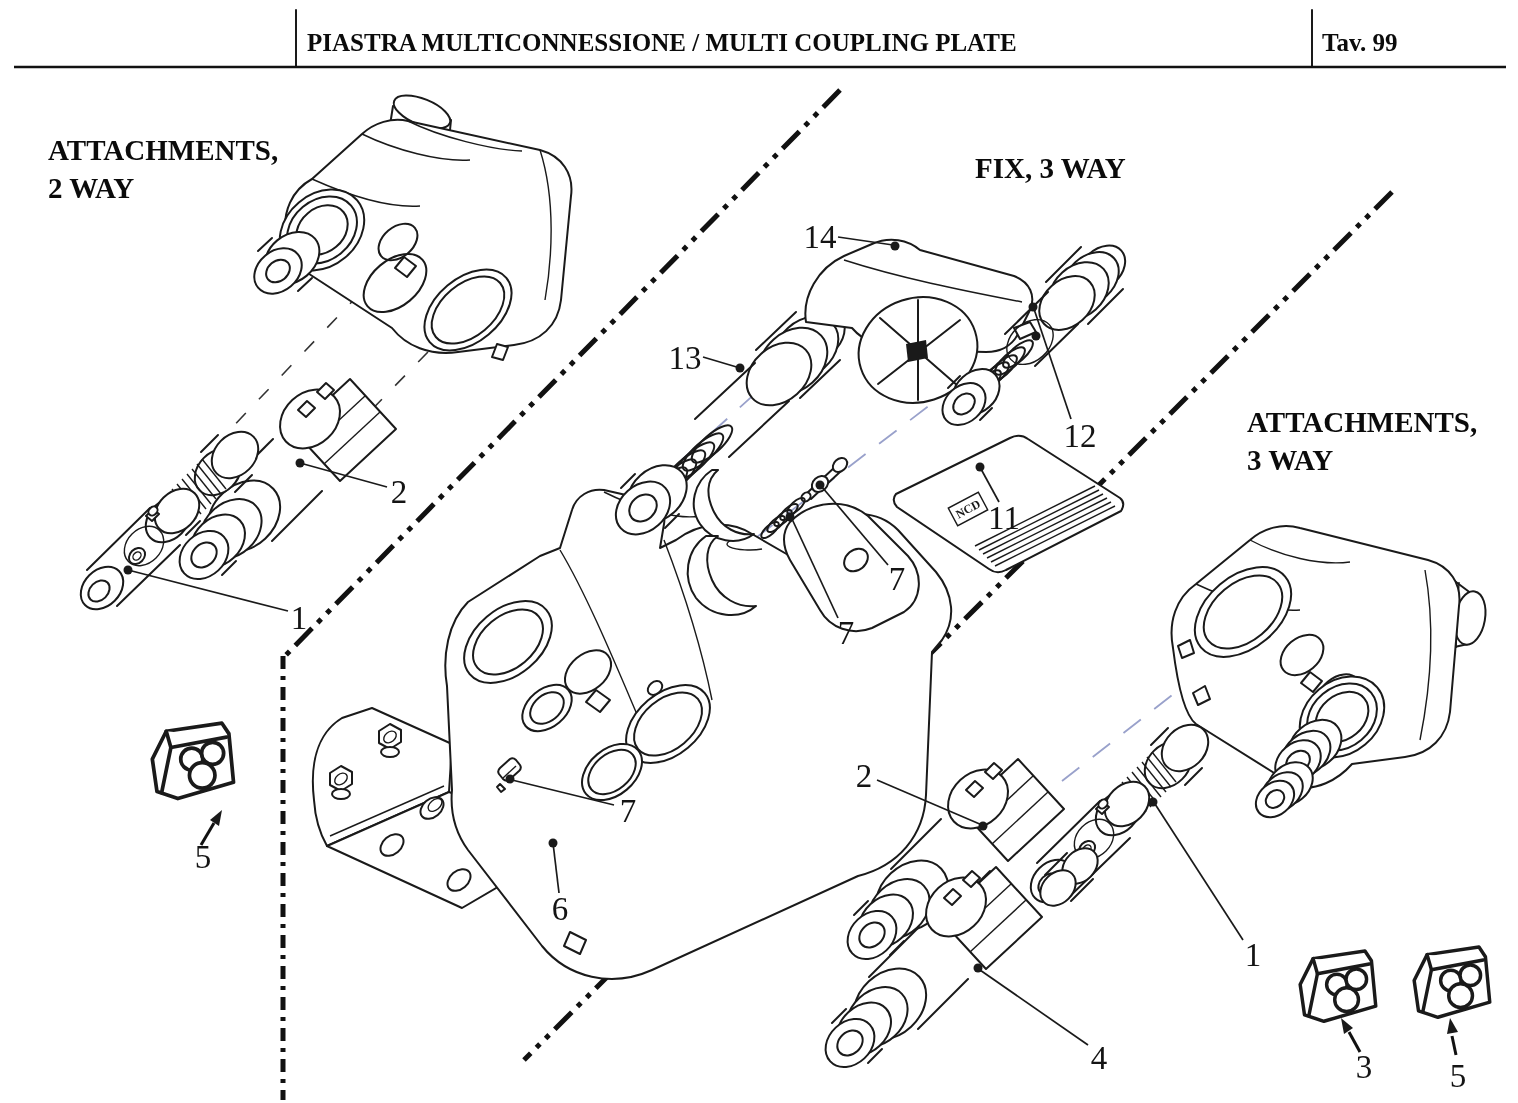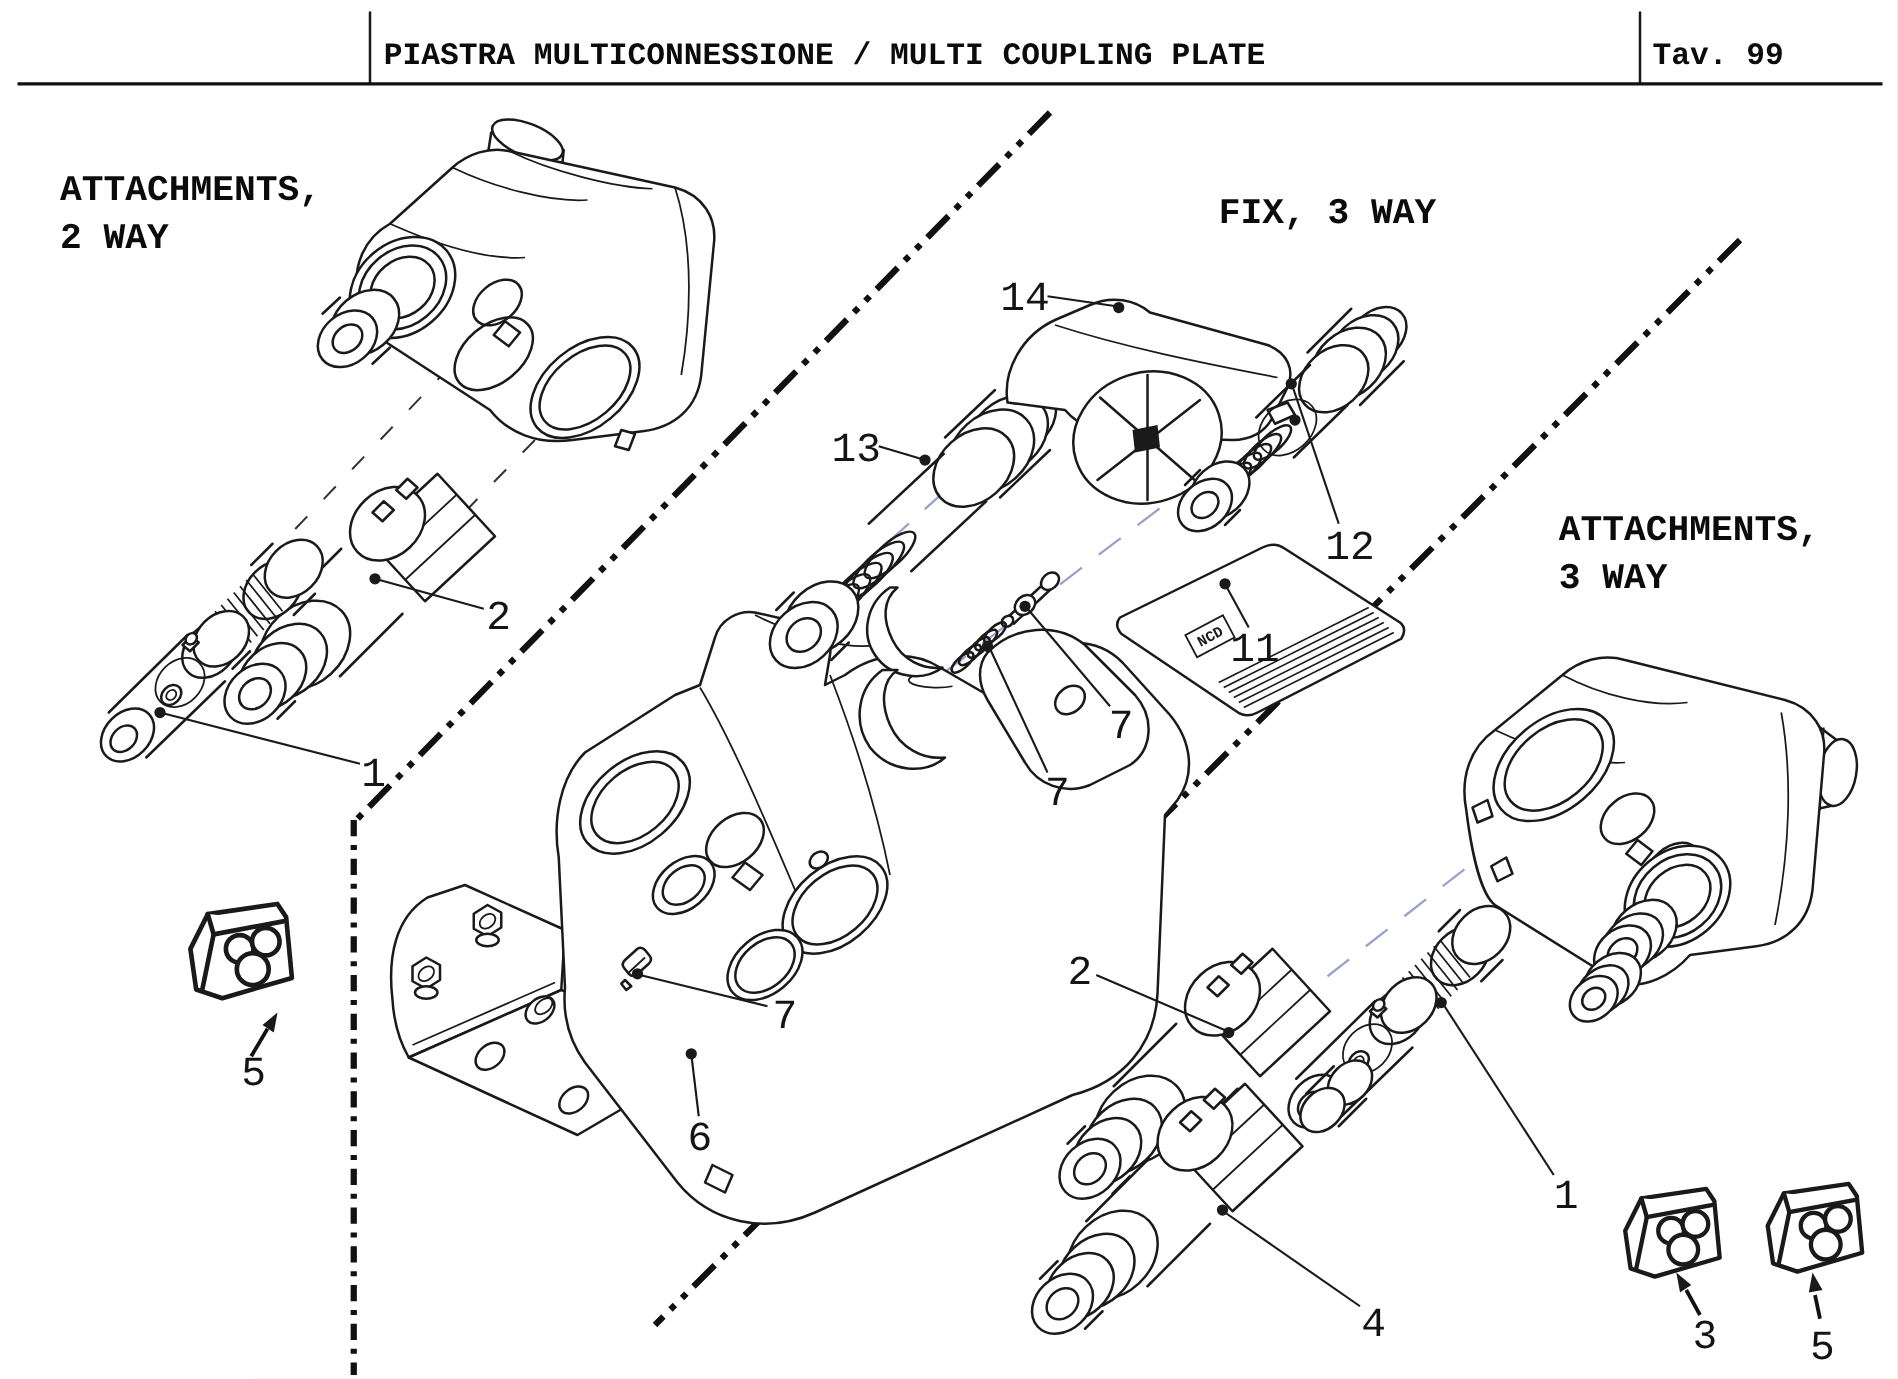--- a/index.html
+++ b/index.html
@@ -1,17 +1,17 @@
 <!DOCTYPE html>
 <html><head>
 <meta charset="utf-8">
 <style>
   html,body{margin:0;padding:0;background:#e8e8e8;}
   #page{position:relative;width:1518px;height:1103px;background:#ffffff;margin:0 auto;
-        font-family:Liberation Mono, monospace;}
+        font-family:Liberation Serif, serif;}
   svg{position:absolute;left:0;top:0;}
   
   .ln{fill:none;stroke:#1a1a1a;stroke-width:2;stroke-linecap:round;stroke-linejoin:round;}
   .fw{fill:#ffffff;stroke:#1a1a1a;stroke-width:2;stroke-linecap:round;stroke-linejoin:round;}
   .fw3{fill:#ffffff;stroke:#1a1a1a;stroke-width:3.2;stroke-linecap:round;stroke-linejoin:round;}
   .thin{fill:none;stroke:#1a1a1a;stroke-width:1.4;}
   .leader{fill:none;stroke:#1a1a1a;stroke-width:1.7;}
   .dot{fill:#1a1a1a;stroke:none;}
   .dk{fill:#222222;stroke:#1a1a1a;stroke-width:1.5;}
   .divider{fill:none;stroke:#111111;stroke-width:5;stroke-dasharray:24 8 5 8 5 8;}

